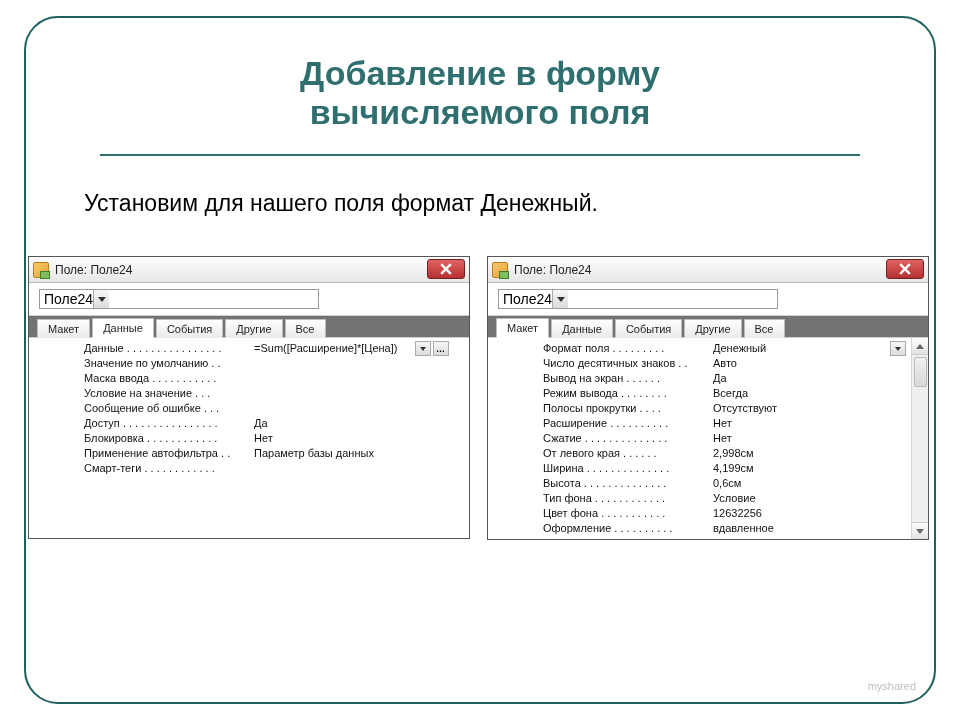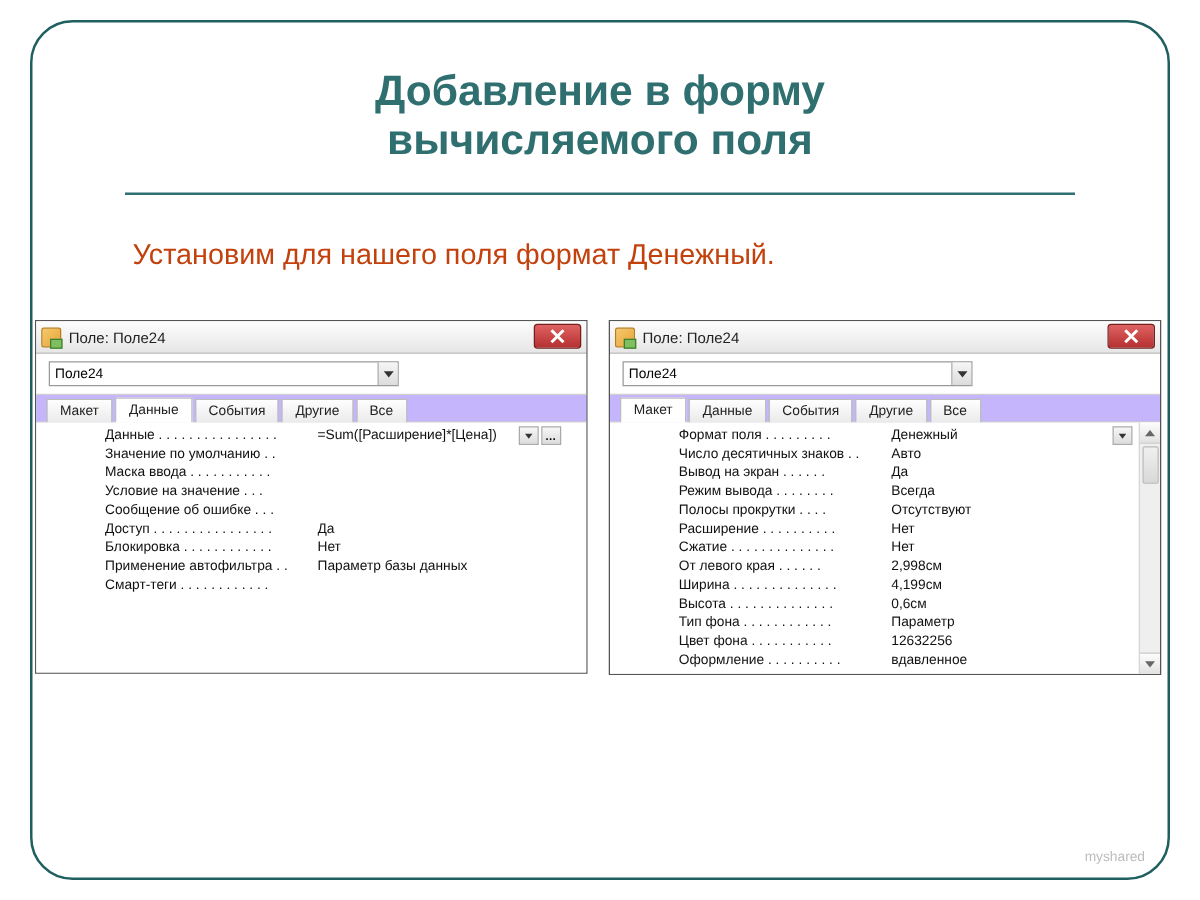--- a/index.html
+++ b/index.html
@@ -30,23 +30,23 @@
   .slide-title .line1 { font-size: 34px; }
   .slide-title .line2 { font-size: 34px; }
   .underline {
     position: absolute;
     left: 100px; top: 154px;
     width: 760px;
     border-bottom: 2px solid #2f6f6f;
   }
   .body-text {
     position: absolute;
-    left: 106px; top: 190px;
+    left: 84px; top: 190px;
     font-size: 23px;
-    color: #c2410c;
+    color: #000000;
     font-family: Arial, sans-serif;
   }
 
   
   .propwin {
     position: absolute;
     top: 256px;
     width: 442px;
     border: 1px solid #555;
     background: #f4f4f4;
@@ -100,41 +100,41 @@
     background: #fff;
     border-bottom: 1px solid #d0d0d0;
   }
   .selector {
     flex: 0 0 280px;
     height: 20px;
     border: 1px solid #9a9a9a;
     background: #fff;
     display: flex;
     align-items: center;
-    justify-content: space-between;
+    justify-content: flex-start;
     padding-left: 4px;
-    font-size: 11px;
+    font-size: 14px;
   }
   .drop-btn {
     width: 16px; height: 18px;
     border-left: 1px solid #aaa;
     background: linear-gradient(#f6f6f6, #dcdcdc);
     display: flex; align-items: center; justify-content: center;
   }
   .drop-btn::after {
     content: "";
     border-left: 4px solid transparent;
     border-right: 4px solid transparent;
     border-top: 5px solid #333;
   }
 
   .tabbar {
     display: flex;
     padding: 0 8px;
-    background: #c4b5fd;
+    background: #737373;
     height: 22px;
     align-items: flex-end;
     gap: 2px;
     border-bottom: 1px solid #ccc;
     position: relative;
   }
   .tab {
     border: 1px solid #bdbdbd;
     border-bottom: none;
     padding: 3px 10px 3px 10px;
@@ -399,21 +399,21 @@
       <div class="prop-row">
         <div class="prop-label">Ширина <span class="dots">. . . . . . . . . . . . . . </span></div>
         <div class="prop-value">4,199см</div>
       </div>
       <div class="prop-row">
         <div class="prop-label">Высота <span class="dots">. . . . . . . . . . . . . . </span></div>
         <div class="prop-value">0,6см</div>
       </div>
       <div class="prop-row">
         <div class="prop-label">Тип фона <span class="dots">. . . . . . . . . . . . </span></div>
-        <div class="prop-value">Параметр</div>
+        <div class="prop-value">Условие</div>
       </div>
       <div class="prop-row">
         <div class="prop-label">Цвет фона <span class="dots">. . . . . . . . . . . </span></div>
         <div class="prop-value">12632256</div>
       </div>
       <div class="prop-row">
         <div class="prop-label">Оформление <span class="dots">. . . . . . . . . . </span></div>
         <div class="prop-value">вдавленное</div>
       </div>
     </div>

